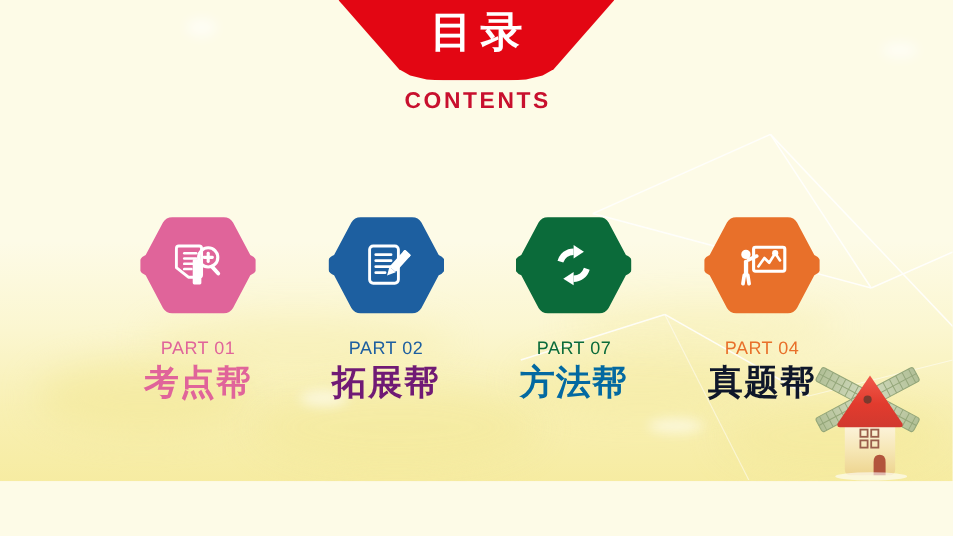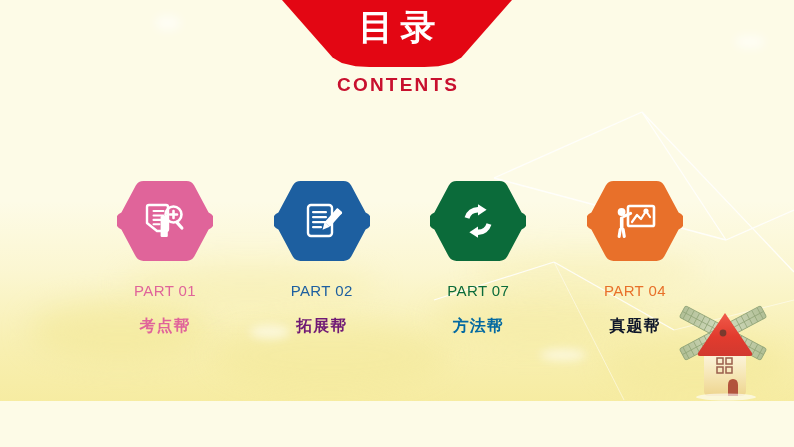--- a/index.html
+++ b/index.html
@@ -153,22 +153,21 @@
     align-items: center;
     justify-content: center;
   }
   .part-num {
     margin-top: 18px;
     font-size: 15px;
     letter-spacing: 0.4px;
     white-space: nowrap;
   }
   .part-name {
-    margin-top: 17px;
-    font-size: 16px;
+    font-size: 29px;
     font-weight: bold;
     letter-spacing: 1px;
     white-space: nowrap;
     font-family: Liberation Sans, sans-serif;
   }
 
   
   .windmill {
     position: absolute;
     right: 4px;

